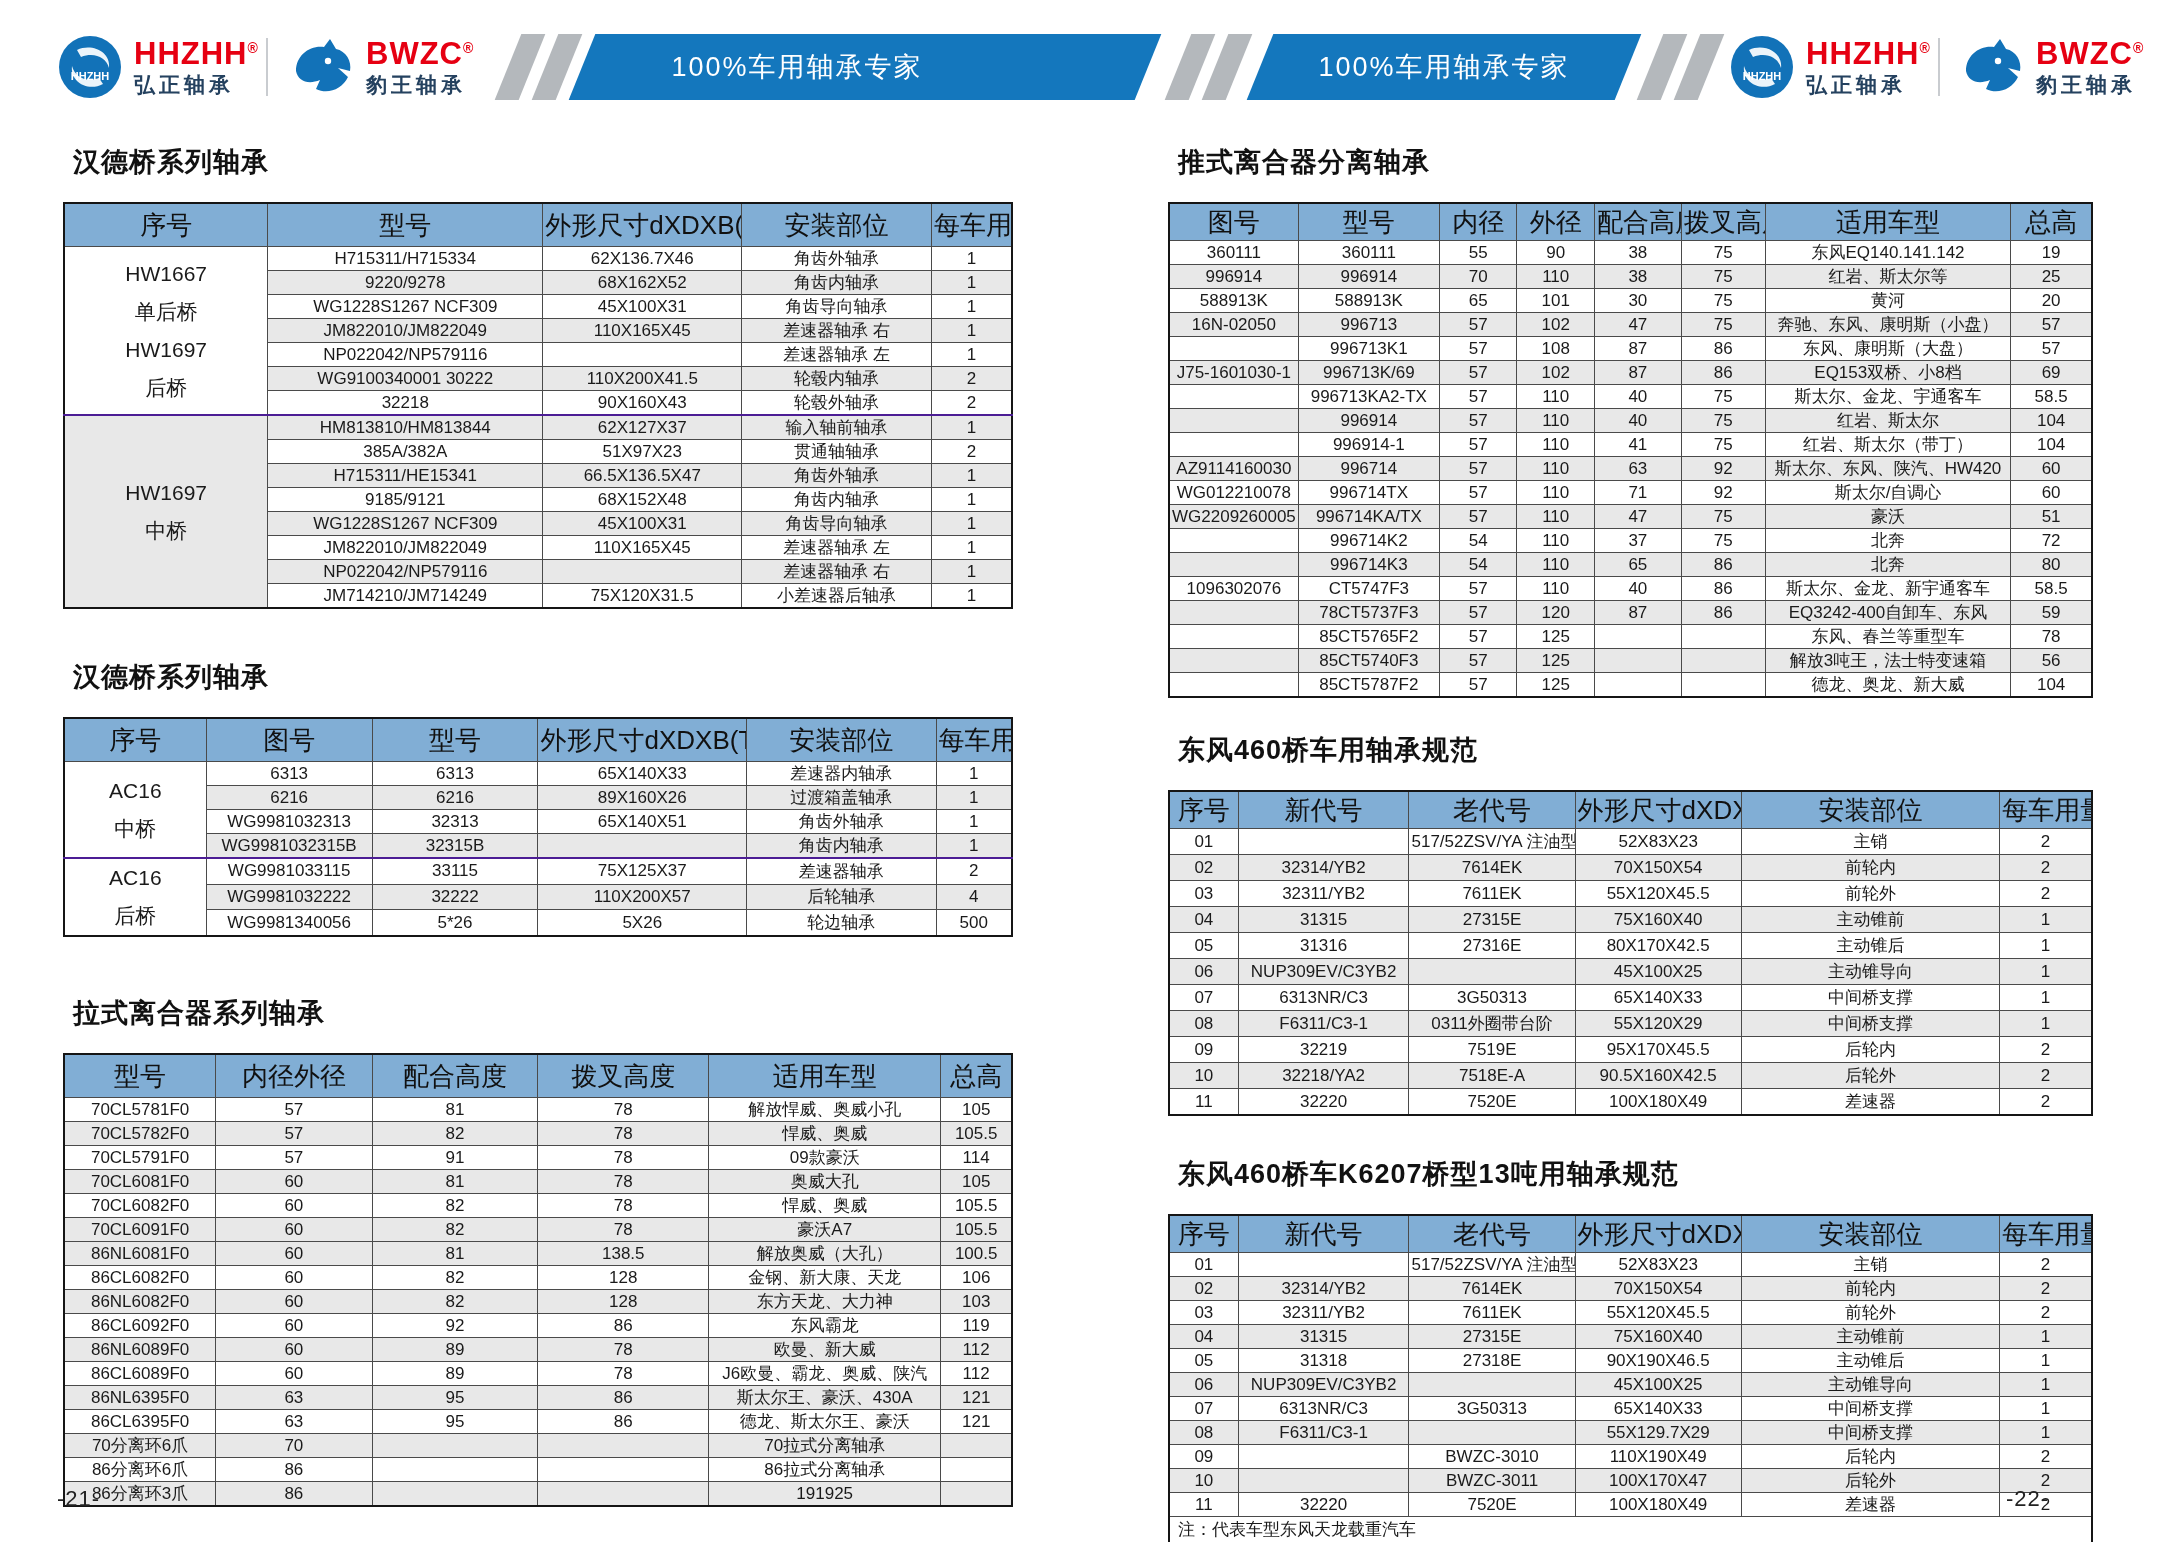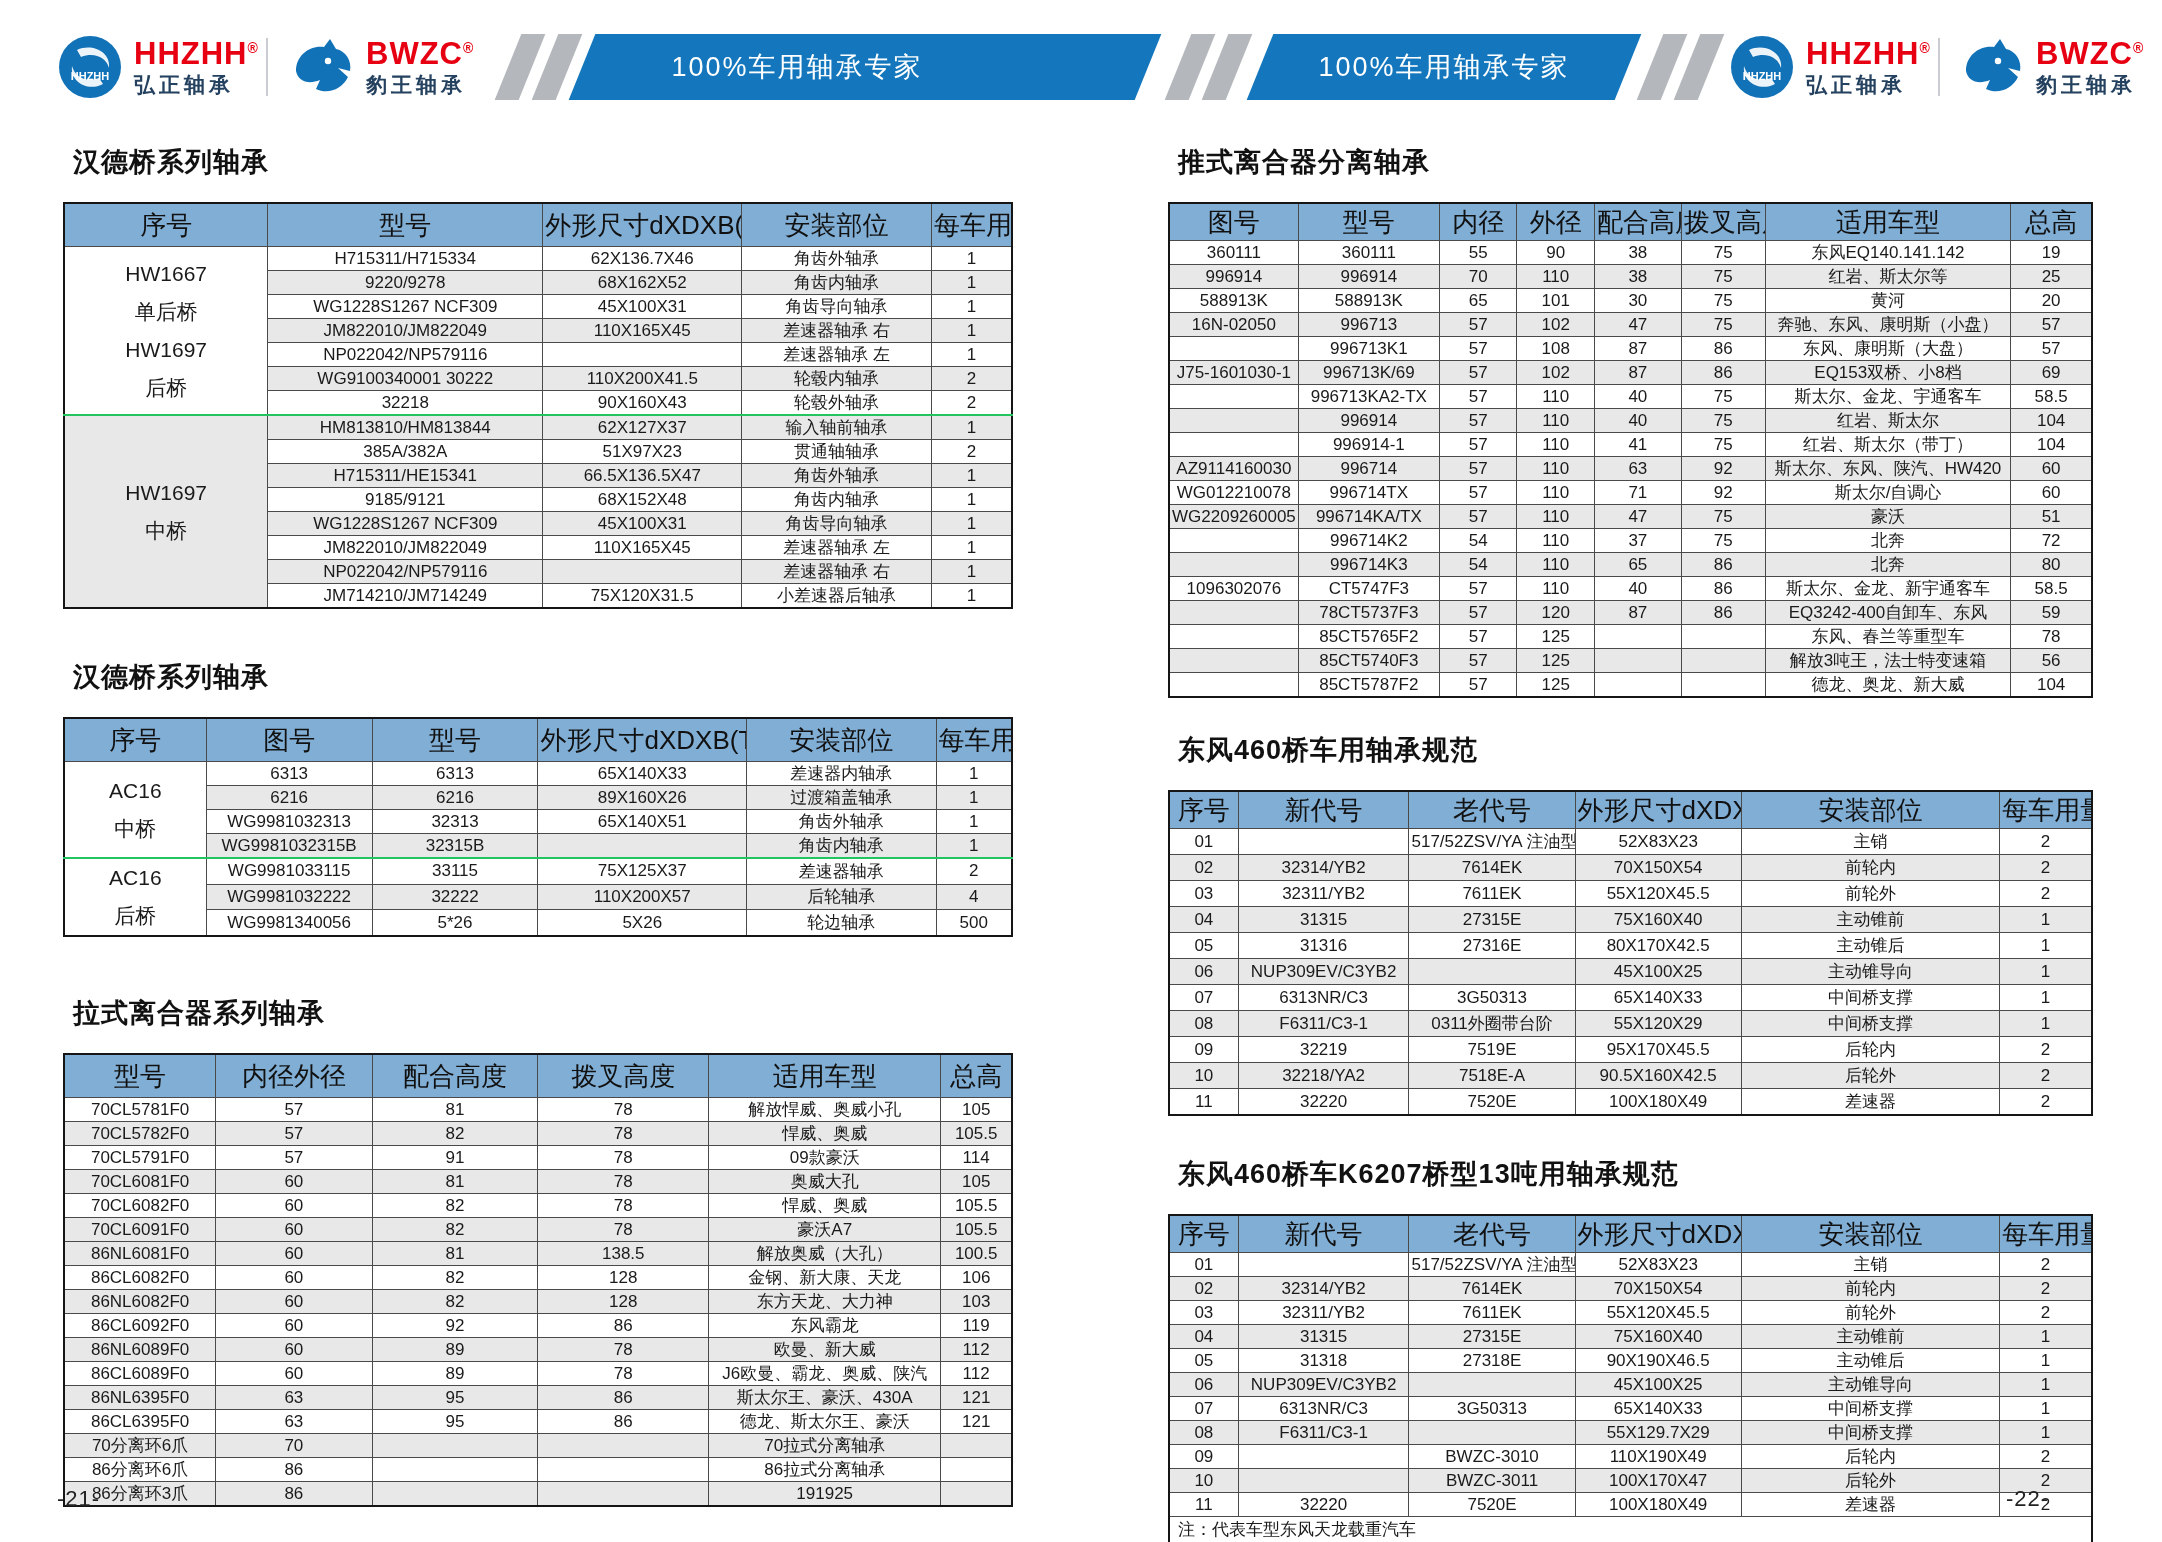--- a/index.html
+++ b/index.html
@@ -31,21 +31,21 @@
   .col-right{left:1168px;width:925px;}
   .tbl-title{font-size:27px;font-weight:bold;color:#111;margin:0 0 22px 10px;letter-spacing:1px;}
   .gap1{height:50px;} .gap2{height:58px;} .gap3{height:40px;} .gap4{height:34px;}
   
   table{border-collapse:collapse;table-layout:fixed;width:100%;border:2px solid #151515;}
   th,td{border:1px solid #4a4a4a;text-align:center;padding:0 2px;overflow:hidden;white-space:nowrap;}
   thead th{background:#81aed5;font-weight:normal;font-size:26px;height:42px;color:#111;}
   .hdr-sm thead th{height:36px;}
   td{font-size:17px;background:#ffffff;}
   tr.alt td{background:#e8e8e8;}
-  tr.group-start td{border-top:2px solid #22c55e;}
+  tr.group-start td{border-top:2px solid #4c1d95;}
   td.group-cell{background:#ffffff;font-size:21px;}
   td.group-cell div{line-height:38px;}
   .rows-md td{height:22px;}
   .rows-md2 td{height:25px;}
   .rows-sm td{height:22px;}
   .t4 td{height:22px;}
   td.note-cell{text-align:left;padding-left:8px;height:25px;font-size:17px;background:#fff;}
   
   .page-num{position:absolute;top:1486px;font-size:22px;color:#222;letter-spacing:1px;margin-left:11px;}
   .page-num-left{left:46px;}

